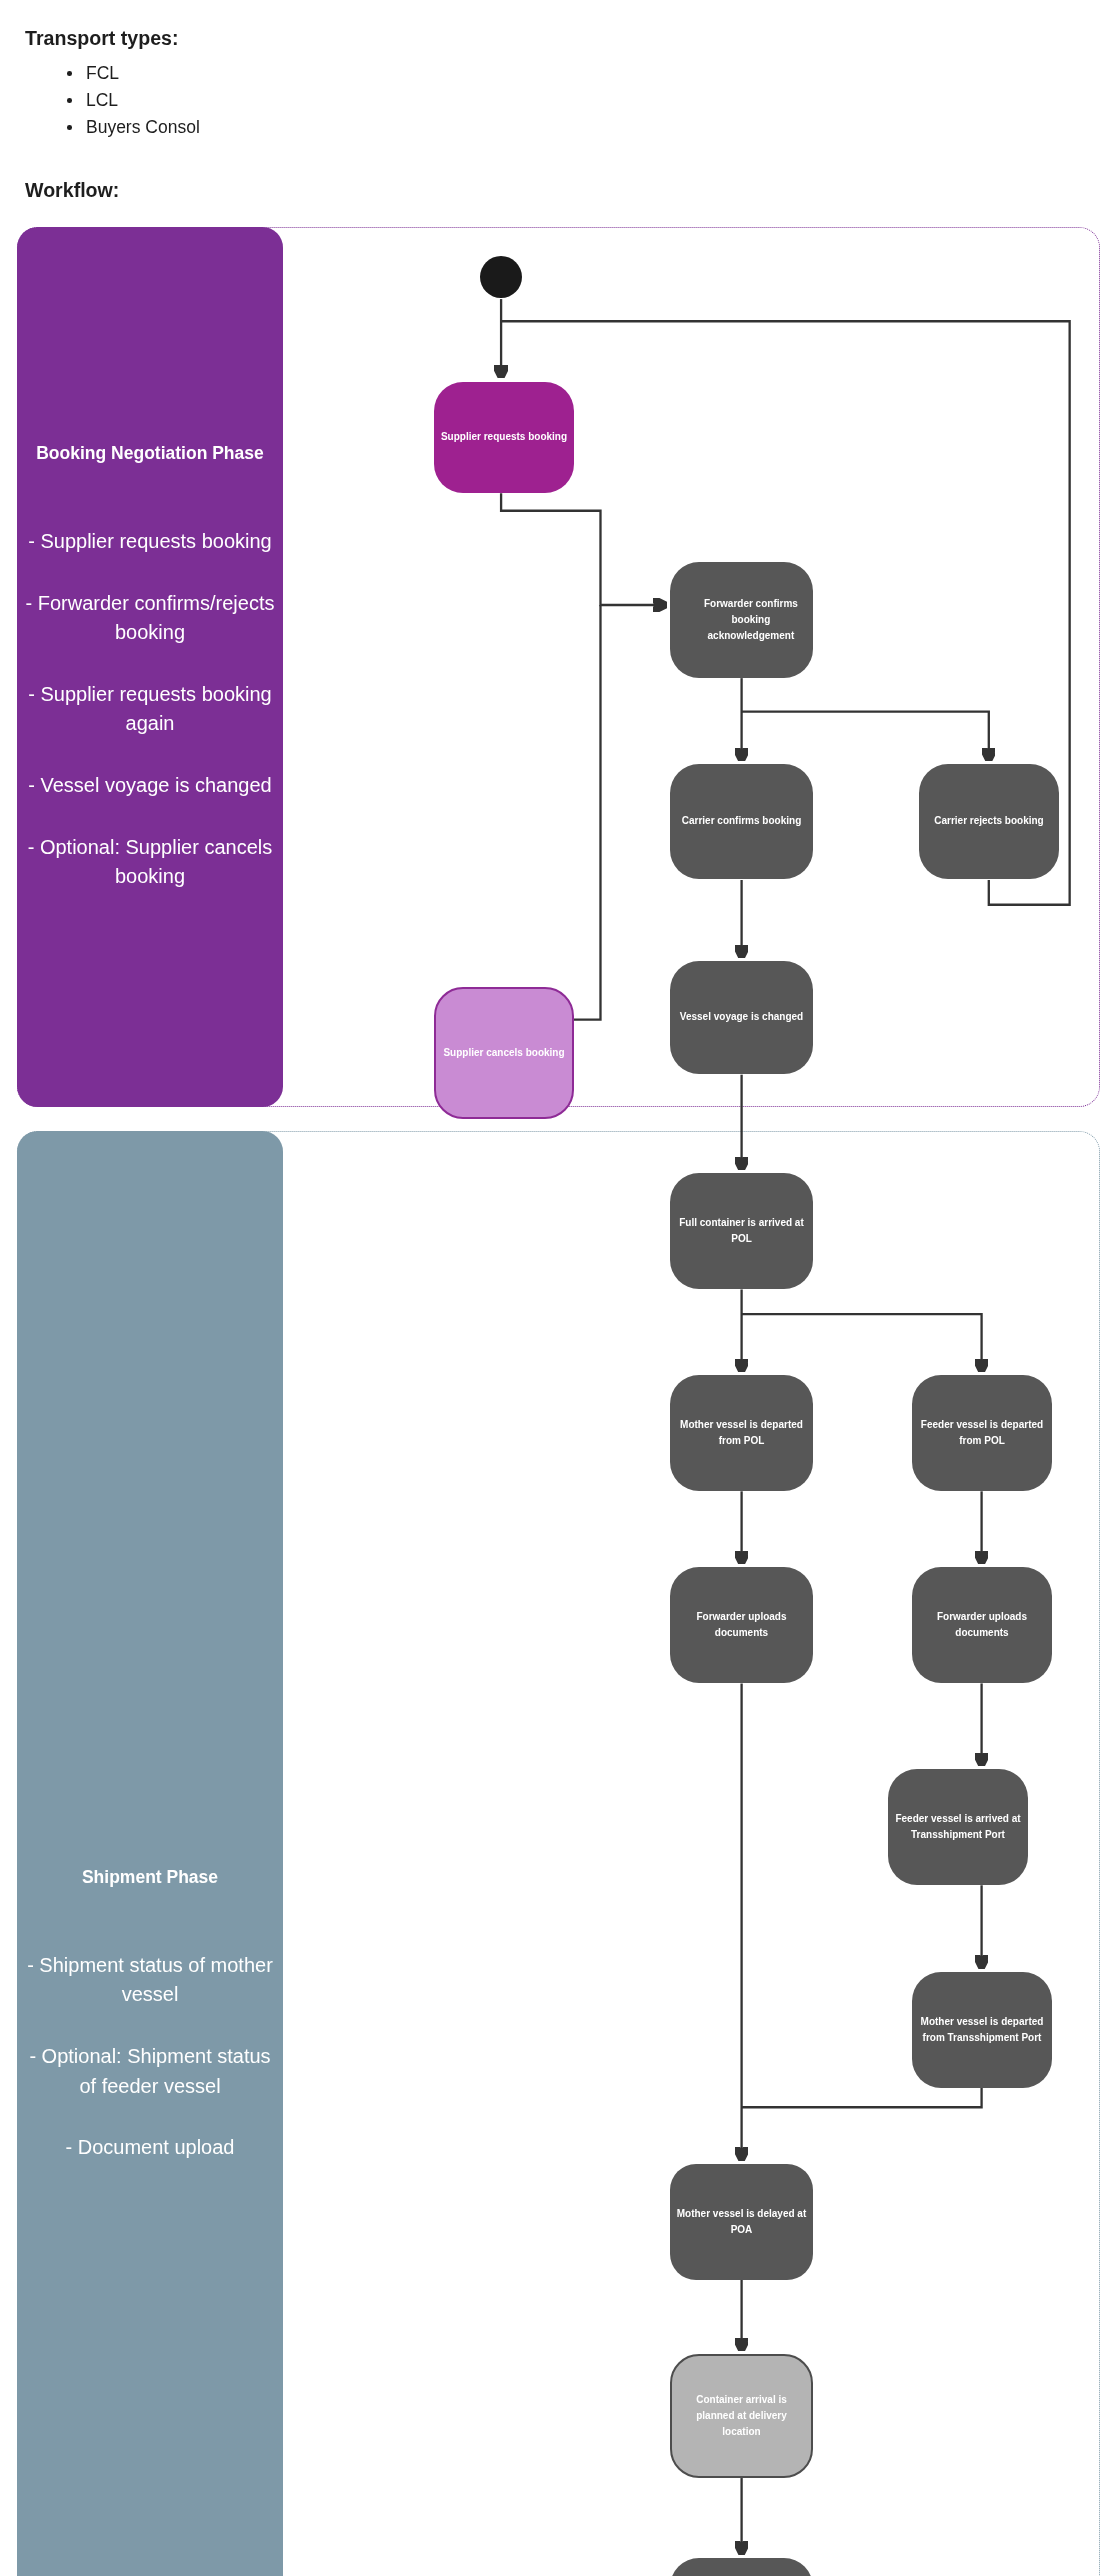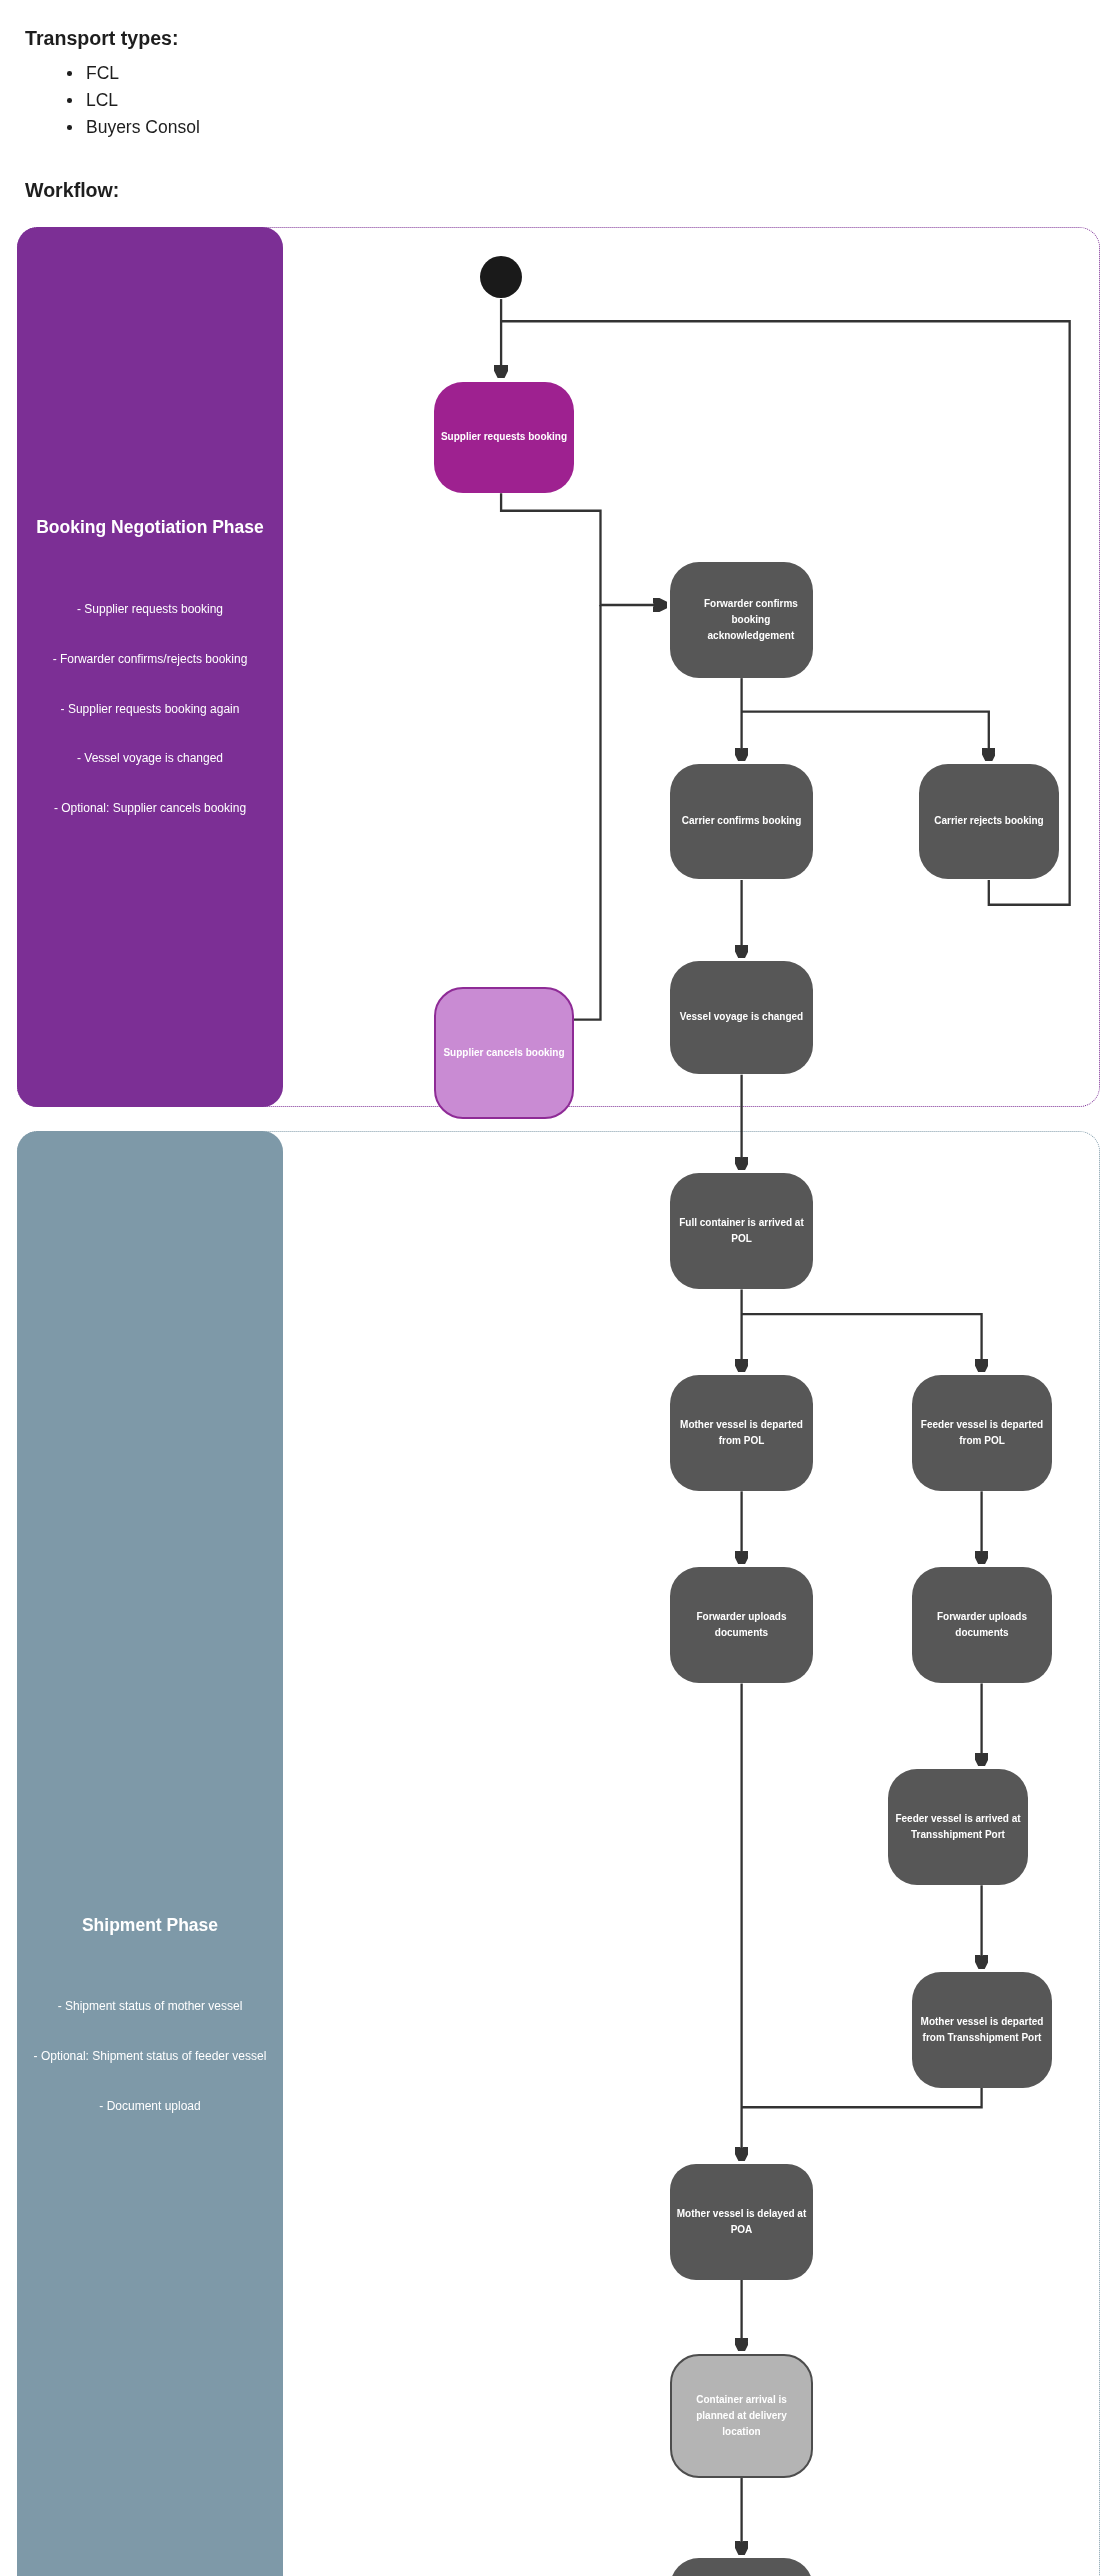--- a/index.html
+++ b/index.html
@@ -15,21 +15,21 @@
   .phase{position:absolute;left:17px;width:1083px;border:1.5px dotted;border-radius:20.6px;box-sizing:border-box;background:transparent;}
   .phase.p1{top:227px;height:880px;border-color:#7C2F95;}
   .phase.p2{top:1131px;height:1767px;border-color:#7E99A8;}
 
   .sidebar{position:absolute;left:17px;width:266px;border-radius:20.6px;color:#ffffff;
            display:flex;flex-direction:column;justify-content:center;align-items:center;
            text-align:center;padding:0 2px;box-sizing:border-box;}
   .sidebar.s1{top:227px;height:880px;background:#7C2F95;}
   .sidebar.s2{top:1131px;height:1767px;background:#7E99A8;}
   .sidebar-title{font-size:17.5px;font-weight:bold;margin-bottom:30px;line-height:1.3;}
-  .sidebar-note{font-size:12px;line-height:1.48;margin-top:32px;}
+  .sidebar-note{font-size:20px;line-height:1.48;margin-top:32px;}
 
   
   .node{position:absolute;border-radius:29px;display:flex;align-items:center;justify-content:center;
         text-align:center;font-weight:bold;color:#ffffff;font-size:10px;line-height:1.62;
         padding:0 5.2px;box-sizing:border-box;}
   .node.dark{background:#575757;}
   .node.magenta{background:#9E2190;}
   .node.lightpurple{background:#C98BD3;border:2.1px solid #8E2B96;}
   .node.gray{background:#B4B4B4;border:2.1px solid #4D4D4D;}
 

